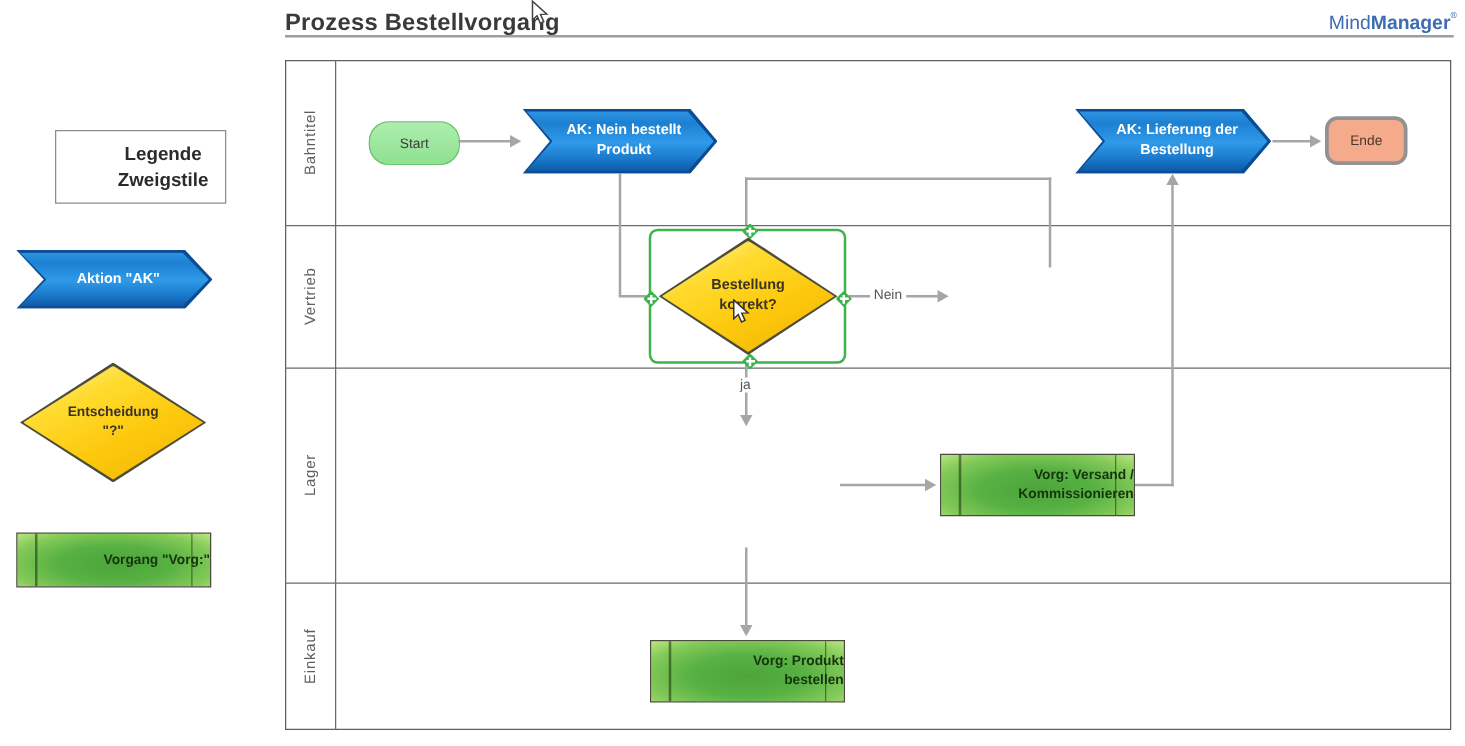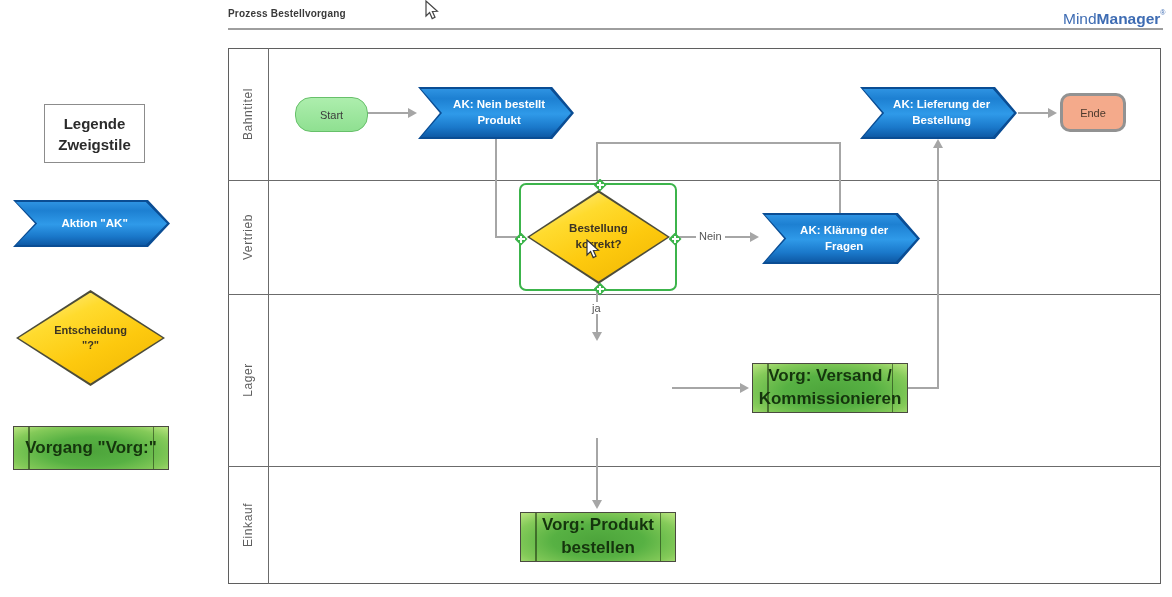--- a/index.html
+++ b/index.html
@@ -1,21 +1,21 @@
 <!DOCTYPE html>
 <html><head>
 <meta charset="utf-8">
 <style>
   html,body{margin:0;padding:0;background:#fff;}
   #page{position:relative;width:1172px;height:597px;background:#fff;overflow:hidden;
         font-family:"Liberation Sans","DejaVu Sans",sans-serif;}
   .abs{position:absolute;}
 
   
-  .title{left:228px;top:8px;font-size:10px;font-weight:bold;color:#3a3a3a;letter-spacing:.2px;}
+  .title{left:228px;top:8px;font-size:19px;font-weight:bold;color:#3a3a3a;letter-spacing:.2px;}
   .title-underline{left:228px;top:28px;width:935px;height:2px;background:#9e9e9e;}
   .logo{left:1063px;top:9px;font-size:15.5px;color:#3e6cb3;white-space:nowrap;}
   .logo .mind{font-weight:400;margin-top:28px;}
   .logo .manager{font-weight:700;}
   .logo .tm{font-size:7px;vertical-align:9px;}
 
   
   .frame{left:228px;top:48px;width:933px;height:536px;border:1.5px solid #5f5f5f;box-sizing:border-box;}
   .vdiv{left:268px;top:48px;width:1px;height:536px;background:#6b6b6b;}
   .hline{left:228px;width:933px;height:1px;background:#6b6b6b;}
@@ -44,42 +44,42 @@
      clip-path:polygon(50% 0%,100% 50%,50% 100%,0% 50%);background:#4c4c3a;}
   .diam .fill{position:absolute;inset:2.5px;
      clip-path:polygon(50% 0%,100% 50%,50% 100%,0% 50%);
      background:linear-gradient(155deg,#fff1a0 0%,#ffdb2e 30%,#fdc90e 60%,#eeb402 100%);}
   .diam .label{position:absolute;inset:0;display:flex;flex-direction:column;justify-content:center;
      align-items:center;color:#3c3423;font-weight:bold;font-size:11.5px;line-height:1.35;text-align:center;}
 
   
   .proc{border:1px solid #4a4a40;box-sizing:border-box;
      background:radial-gradient(ellipse at 50% 58%,#4da43b 0%,#57b143 42%,#84ca59 76%,#bbe581 100%);
-     display:flex;flex-direction:column;justify-content:center;align-items:center;
-     color:#15350d;font-weight:bold;font-size:17px;line-height:1.35;text-align:center;}
+     display:flex;flex-direction:column;justify-content:center;align-items:flex-end;
+     color:#15350d;font-weight:bold;font-size:11px;line-height:1.35;text-align:center;}
   .proc::before,.proc::after{content:"";position:absolute;top:0;bottom:0;width:1.5px;background:rgba(25,45,12,.55);}
   .proc::before{left:14px;} .proc::after{right:14px;}
 
   
   .start{border-radius:16px;border:1.5px solid #67c06a;background:linear-gradient(180deg,#adeead,#8fe091);
      display:flex;align-items:center;justify-content:center;color:#3c3c3c;font-size:11px;}
   .ende{border-radius:10px;border:3px solid #929292;background:#f4aa8b;
      display:flex;align-items:center;justify-content:center;color:#4a382c;font-size:11px;box-sizing:border-box;}
 
   
   .sel-frame{border:2.5px solid #3cb44b;border-radius:7px;box-sizing:border-box;}
   .handle{position:absolute;width:13px;height:13px;background:#3cb44b;
      clip-path:polygon(50% 0%,100% 50%,50% 100%,0% 50%);}
   .handle::before{content:"";position:absolute;left:3px;right:3px;top:5.75px;height:1.5px;background:#fff;}
   .handle::after{content:"";position:absolute;top:3px;bottom:3px;left:5.75px;width:1.5px;background:#fff;}
 
   
   .legend-box{left:44px;top:104px;width:99px;height:57px;border:1px solid #8c8c8c;
      display:flex;flex-direction:column;justify-content:center;align-items:center;
-     font-weight:bold;font-size:15px;color:#2b2b2b;line-height:1.4;text-align:center;}
+     font-weight:bold;font-size:15px;color:#2b2b2b;line-height:1.4;text-align:center;padding-left:36px;}
 
   .cursor-svg{pointer-events:none;}
 </style>
 </head>
 <body>
 
 <div id="page">
 
   <div class="abs title">Prozess Bestellvorgang</div>
   <div class="abs title-underline"></div>
@@ -174,28 +174,20 @@
   </div>
   <div class="abs diam" style="left:527px;top:190px;width:143px;height:94px;">
     <div class="shell"></div>
     <div class="fill"></div>
     <div class="label">
       <span>Bestellung</span>
       <span>korrekt?</span>
     </div>
   </div>
 
-  <div class="abs chev" style="left:762px;top:213px;width:158px;height:51px;">
-    <div class="shell"></div>
-    <div class="fill"></div>
-    <div class="label">
-      <span>AK: Klärung der</span>
-      <span>Fragen</span>
-    </div>
-  </div>
 
   <div class="abs chev" style="left:860px;top:87px;width:157px;height:52px;">
     <div class="shell"></div>
     <div class="fill"></div>
     <div class="label">
       <span>AK: Lieferung der</span>
       <span>Bestellung</span>
     </div>
   </div>
 

